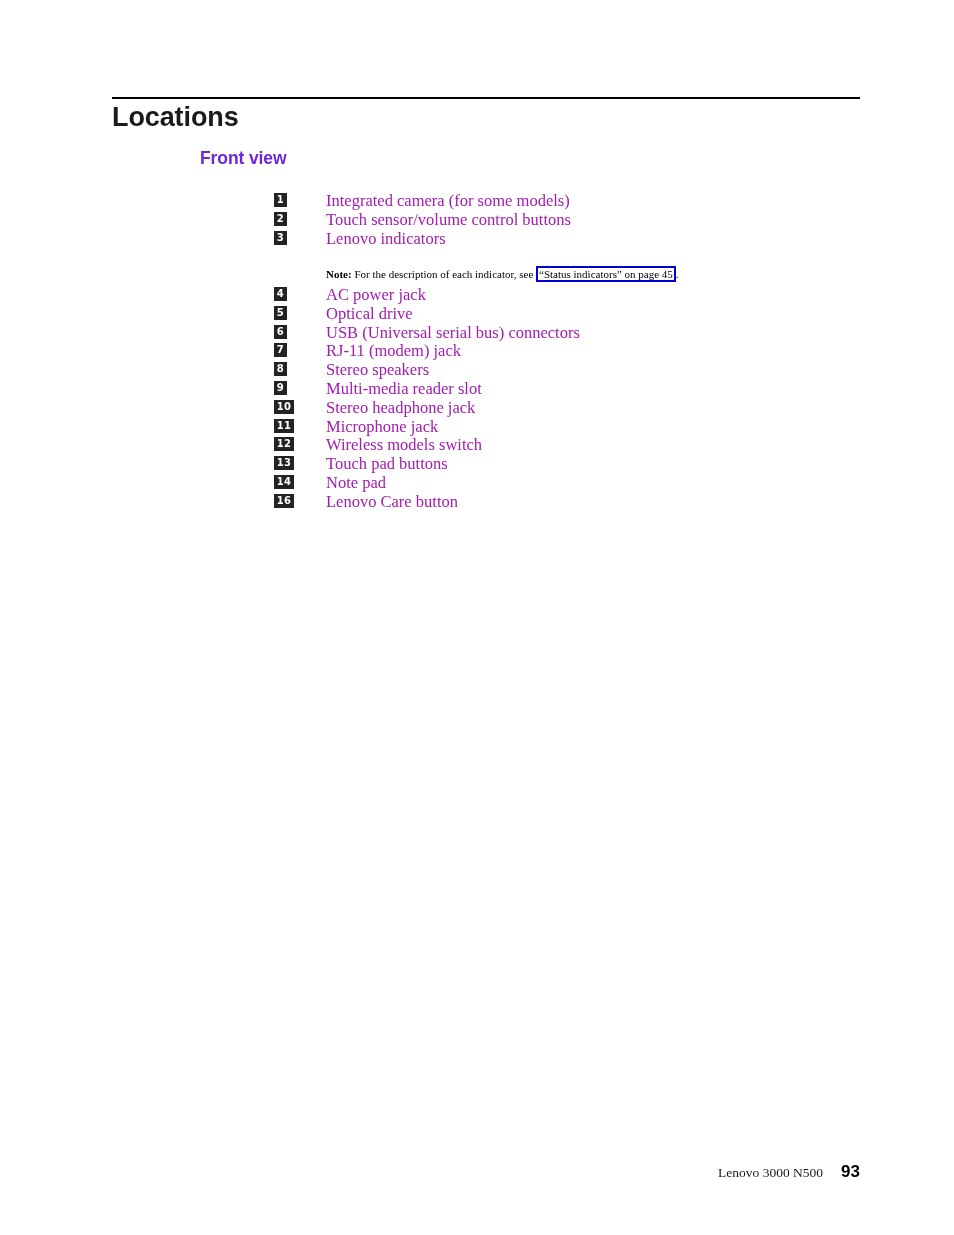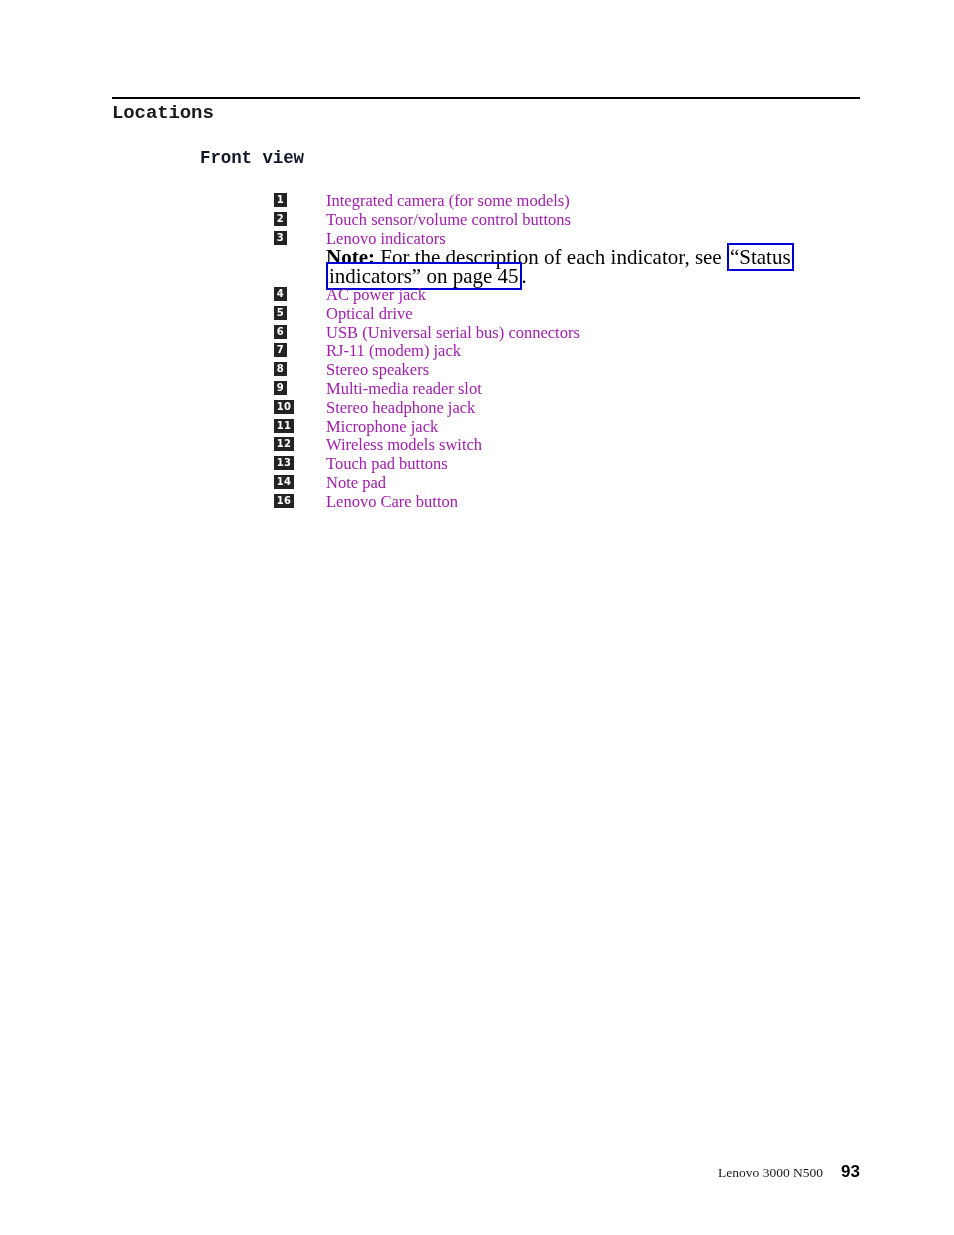--- a/index.html
+++ b/index.html
@@ -29,35 +29,35 @@
     width: 748px;
     height: 2px;
     background: #000000;
   }
 
   
   .h-locations {
     position: absolute;
     left: 112px;
     top: 102px;
-    font-family: Liberation Mono, monospace;
-    font-weight: bold;
-    font-size: 19px;
+    font-family: Liberation Sans, sans-serif;
+    font-weight: bold;
+    font-size: 27px;
     letter-spacing: -0.1px;
     color: #1a1a1a;
   }
   .h-frontview {
     position: absolute;
     left: 200px;
     top: 148px;
-    font-family: Liberation Mono, monospace;
+    font-family: Liberation Sans, sans-serif;
     font-weight: bold;
     font-size: 17.5px;
     letter-spacing: -0.1px;
-    color: #0f172a;
+    color: #6d28d9;
   }
 
   
   .list {
     position: absolute;
     left: 274px;
     top: 192px;
     width: 600px;
   }
   .row {
@@ -94,24 +94,24 @@
     font-family: "Liberation Serif", serif;
     font-size: 16.5px;
     line-height: 18.8px;
     color: #a21caf;
   }
 
   
   .note {
     position: absolute;
     left: 52px;
-    top: 0;
+    top: 17px;
     width: 545px;
     font-family: "Liberation Serif", serif;
-    font-size: 21px;
+    font-size: 11px;
     line-height: 18.8px;
     color: #000000;
     white-space: normal;
   }
   .note b {
     font-weight: bold;
   }
   .link-box {
     border: 2px solid #0000d6;
     padding: 0 1px;

